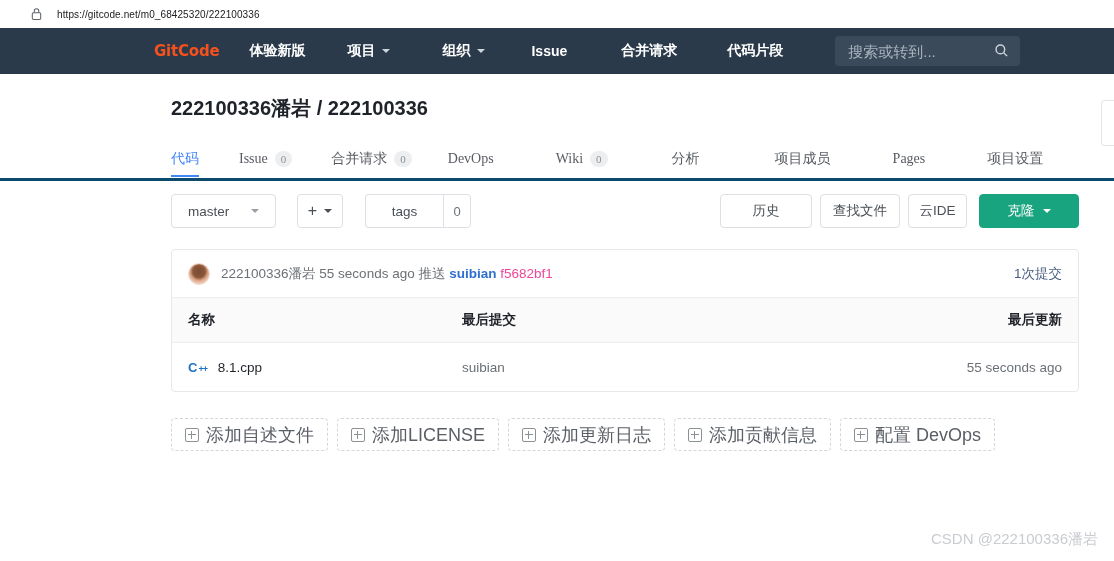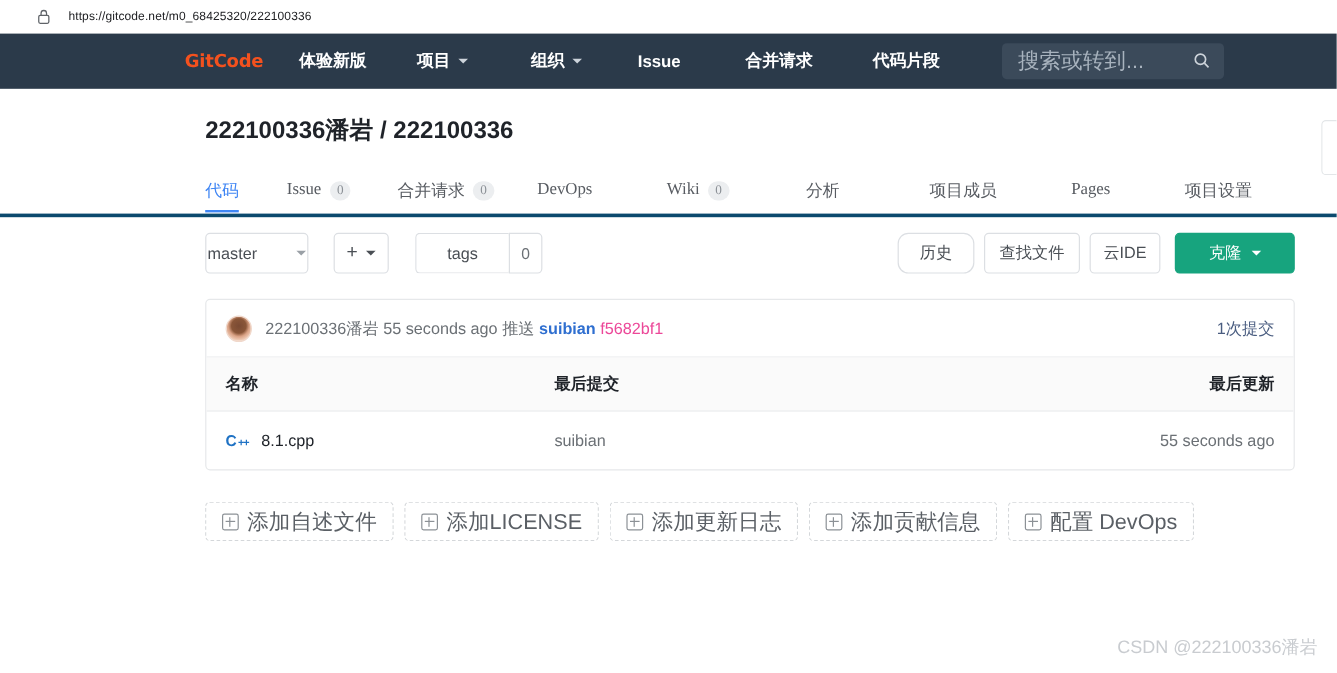--- a/index.html
+++ b/index.html
@@ -66,21 +66,21 @@
     width:0;height:0;border-left:4px solid transparent;
     border-right:4px solid transparent;border-top:4.5px solid #cdd4db;
   }
   .search-box{
     width:185px;height:30px;background:#3b4a5a;
     border-radius:4px;display:flex;align-items:center;
     position:relative;
   }
   .search-box input{
     background:transparent;border:none;outline:none;
-    color:#84cc16;font-size:18px;margin-left:11px;width:130px;
+    color:#84cc16;font-size:15px;margin-left:11px;width:130px;
     font-family:"Liberation Sans","DejaVu Sans",sans-serif;
   }
   .search-box input::placeholder{color:#a8b3be;}
   .search-icon{
     position:absolute;right:11px;top:7px;
     width:15px;height:15px;color:#ccd3da;
   }
 
   
   .edge-widget{
@@ -128,21 +128,21 @@
     position:absolute;left:171px;top:194px;
     display:flex;align-items:center;
   }
   .btn{
     height:34px;border:1px solid #dcdfe3;background:#ffffff;
     border-radius:4px;font-size:13.5px;color:#4a4f55;
     display:flex;align-items:center;justify-content:center;
     cursor:pointer;box-sizing:border-box;
     font-family:"Liberation Sans","DejaVu Sans",sans-serif;
   }
-  .branch-select{width:86px;justify-content:space-between;padding:0 1px;}
+  .branch-select{width:105px;justify-content:space-between;padding:0 16px;}
   .branch-select .caret{border-top-color:#9aa0a6;margin-left:0;}
   .plus-btn{width:46px;margin-left:21px;gap:6px;}
   .plus-sym{font-size:16px;color:#4a4f55;line-height:1;}
   .plus-btn .caret{border-top-color:#4a4f55;margin-left:1px;}
   .split-btn{margin-left:22px;display:flex;}
   .split-left{
     height:34px;border:1px solid #dcdfe3;border-right:none;
     border-radius:4px 0 0 4px;background:#fff;
     display:flex;align-items:center;justify-content:center;
     font-size:13.5px;color:#4a4f55;box-sizing:border-box;cursor:pointer;
@@ -153,21 +153,21 @@
     display:flex;align-items:center;justify-content:center;
     font-size:13px;color:#6b7075;box-sizing:border-box;cursor:pointer;
   }
   .w-branch{width:72px;}
   .w-tags{width:78px;}
 
   .toolbar-right{
     position:absolute;right:35px;top:194px;
     display:flex;align-items:center;
   }
-  .btn-hist{width:64px;border-radius:9px;}
+  .btn-hist{width:92px;}
   .btn-find{width:80px;margin-left:8px;}
   .btn-ide{width:59px;margin-left:8px;}
   .btn-clone{
     width:100px;margin-left:12px;background:#17a47e;border-color:#17a47e;
     color:#ffffff;gap:8px;
   }
   .btn-clone .caret{border-top-color:#ffffff;margin-left:0;}
 
   
   .card{

